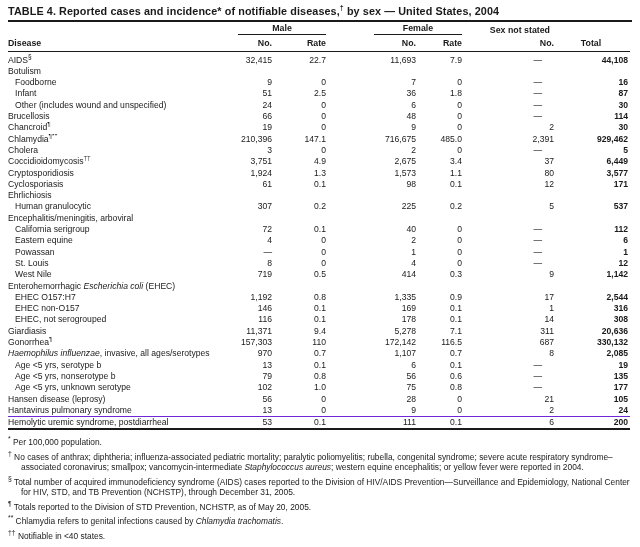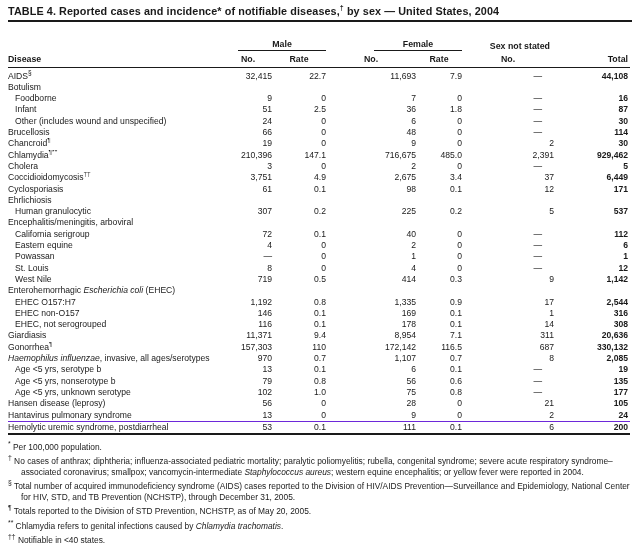--- a/index.html
+++ b/index.html
@@ -18,28 +18,28 @@
           border-bottom:2px solid #1a1a1a; }
   col.c-disease { width:216px; }
   col.c-mno { width:48px; }
   col.c-mrate { width:54px; }
   col.c-fno { width:90px; }
   col.c-frate { width:46px; }
   col.c-sno { width:92px; }
   col.c-total { width:76px; }
   th, td { padding:0; vertical-align:bottom; }
   thead th { font-size:8.8px; font-weight:bold; }
-  .grp-cell { padding-top:16px; }
+  .grp-cell { padding-top:0; }
   .grp-inner { width:88px; margin-left:auto; text-align:center;
                border-bottom:1.2px solid #1a1a1a; padding-bottom:1px; }
   .grp-plain { text-align:right; padding-right:4px;margin-top:24px; }
   tr.cols th { border-bottom:1.3px solid #1a1a1a; padding-top:3px; padding-bottom:3px;margin-left:14px; }
   tr.cols th.h-disease { text-align:left; }
-  tr.cols th.h-num { }
-  tr.cols th.h-total { text-align:right; padding-right:2px; }
+  tr.cols th.h-num { text-align:right; }
+  tr.cols th.h-total { text-align:center; padding-right:2px; }
   tbody td { font-size:8.6px; line-height:11.3px; white-space:nowrap; }
   td.disease { text-align:left; overflow:hidden; }
   tr.sub td.disease { padding-left:7px;margin-left:40px; }
   td.num { text-align:right; font-variant-numeric:tabular-nums; }
   td.num.sns.dash { padding-right:12px; }
   td.total { font-weight:bold; padding-right:2px; }
   tbody tr:first-child td { padding-top:3px; }
   tr.rule-above td { border-top:1px solid #6d28d9; }
   tbody td sup { font-size:6.5px; line-height:0; }
   .footnotes { margin-top:4px; width:624px; }
@@ -174,20 +174,29 @@
         <tr class="data">
           <td class="disease">Coccidioidomycosis<sup>††</sup></td>
           <td class="num">3,751</td>
           <td class="num">4.9</td>
           <td class="num">2,675</td>
           <td class="num">3.4</td>
           <td class="num sns">37</td>
           <td class="num total">6,449</td>
         </tr>
         <tr class="data">
+          <td class="disease">Cryptosporidiosis</td>
+          <td class="num">1,924</td>
+          <td class="num">1.3</td>
+          <td class="num">1,573</td>
+          <td class="num">1.1</td>
+          <td class="num sns">80</td>
+          <td class="num total">3,577</td>
+        </tr>
+        <tr class="data">
           <td class="disease">Cyclosporiasis</td>
           <td class="num">61</td>
           <td class="num">0.1</td>
           <td class="num">98</td>
           <td class="num">0.1</td>
           <td class="num sns">12</td>
           <td class="num total">171</td>
         </tr>
         <tr class="cat">
           <td class="disease">Ehrlichiosis</td>
@@ -294,21 +303,21 @@
           <td class="num">0.1</td>
           <td class="num">178</td>
           <td class="num">0.1</td>
           <td class="num sns">14</td>
           <td class="num total">308</td>
         </tr>
         <tr class="data">
           <td class="disease">Giardiasis</td>
           <td class="num">11,371</td>
           <td class="num">9.4</td>
-          <td class="num">8,954</td>
+          <td class="num">5,278</td>
           <td class="num">7.1</td>
           <td class="num sns">311</td>
           <td class="num total">20,636</td>
         </tr>
         <tr class="data">
           <td class="disease">Gonorrhea<sup>¶</sup></td>
           <td class="num">157,303</td>
           <td class="num">110</td>
           <td class="num">172,142</td>
           <td class="num">116.5</td>

